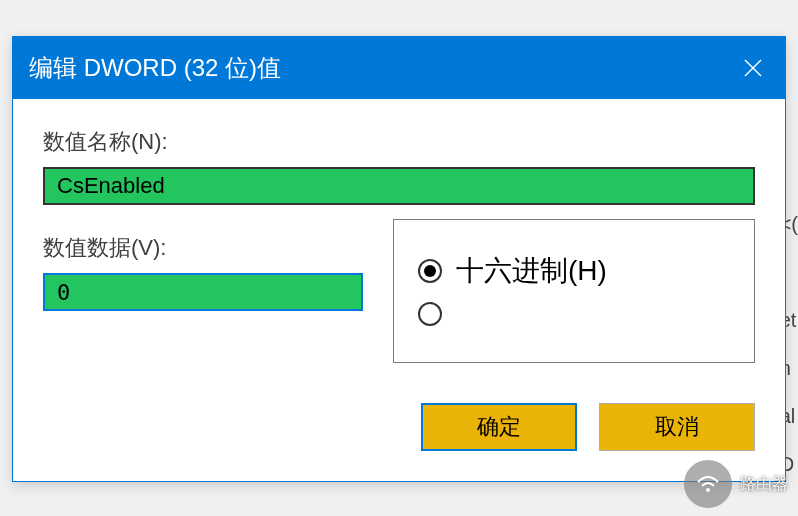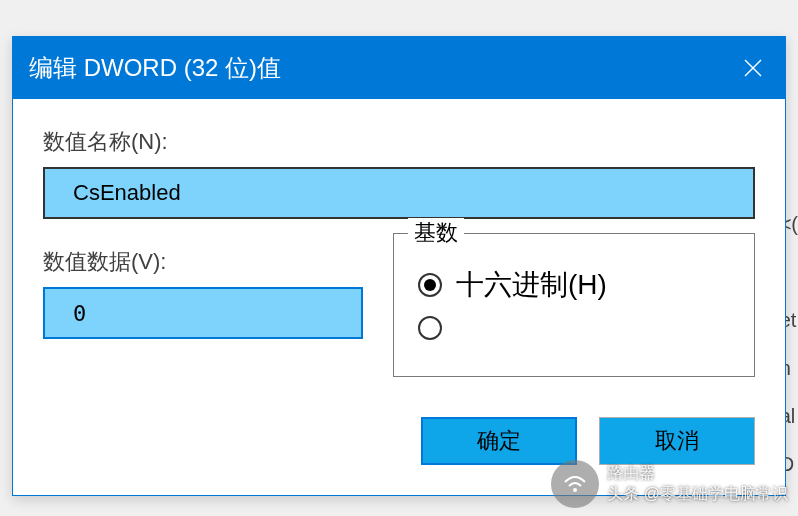--- a/index.html
+++ b/index.html
@@ -53,26 +53,26 @@
     .dialog-body {
       padding: 28px 30px 30px 30px;
     }
     .field-label {
       font-size: 22px;
       color: #404040;
       margin-bottom: 10px;
     }
     .text-input {
       width: 100%;
-      height: 52px;
+      height: 38px;
       border: 2px solid #333333;
-      padding: 0 28px;
+      padding: 0 12px;
       font-size: 22px;
       font-family: inherit;
-      background: #7dd3fc;
+      background: #22c55e;
       outline: none;
     }
     .name-input {
       margin-bottom: 28px;
     }
     .row {
       display: flex;
       gap: 30px;
       align-items: flex-start;
     }
@@ -128,21 +128,21 @@
     }
     .button-row {
       display: flex;
       justify-content: flex-end;
       gap: 22px;
       margin-top: 40px;
     }
     .btn {
       width: 156px;
       height: 48px;
-      background: #0ea5e9;
+      background: #eab308;
       border: 1px solid #adadad;
       font-size: 22px;
       font-family: inherit;
       cursor: pointer;
       display: flex;
       align-items: center;
       justify-content: center;
     }
     .btn-primary {
       border: 2px solid #0078d7;
@@ -198,21 +198,20 @@
     <div class="field-label">数值名称(N):</div>
     <input type="text" class="text-input name-input" value="CsEnabled" style="">
 
     <div class="row">
       <div class="left-col">
         <div class="field-label">数值数据(V):</div>
         <input type="text" class="text-input value-input" value="0" style="">
       </div>
 
       <div class="fieldset">
-        <div class="fieldset-legend">基数</div>
 
         <div class="radio-row">
           <span class="radio-circle">
             <span class="radio-dot"></span>
           </span>
           <span class="radio-label">十六进制(H)</span>
         </div>
 
         <div class="radio-row">
           <span class="radio-circle"></span>
@@ -230,15 +229,14 @@
 <div class="watermark">
   <div class="wm-circle">
     <svg width="28" height="28" viewBox="0 0 28 28">
       <path d="M4 12 Q14 2 24 12" stroke="#fff" stroke-width="2" fill="none"></path>
       <path d="M8 16 Q14 10 20 16" stroke="#fff" stroke-width="2" fill="none"></path>
       <circle cx="14" cy="20" r="2" fill="#fff"></circle>
     </svg>
   </div>
   <div>
     <div>路由器</div>
-    <div>头条 @零基础学电脑常识</div>
   </div>
 </div>
 
 </body></html>

